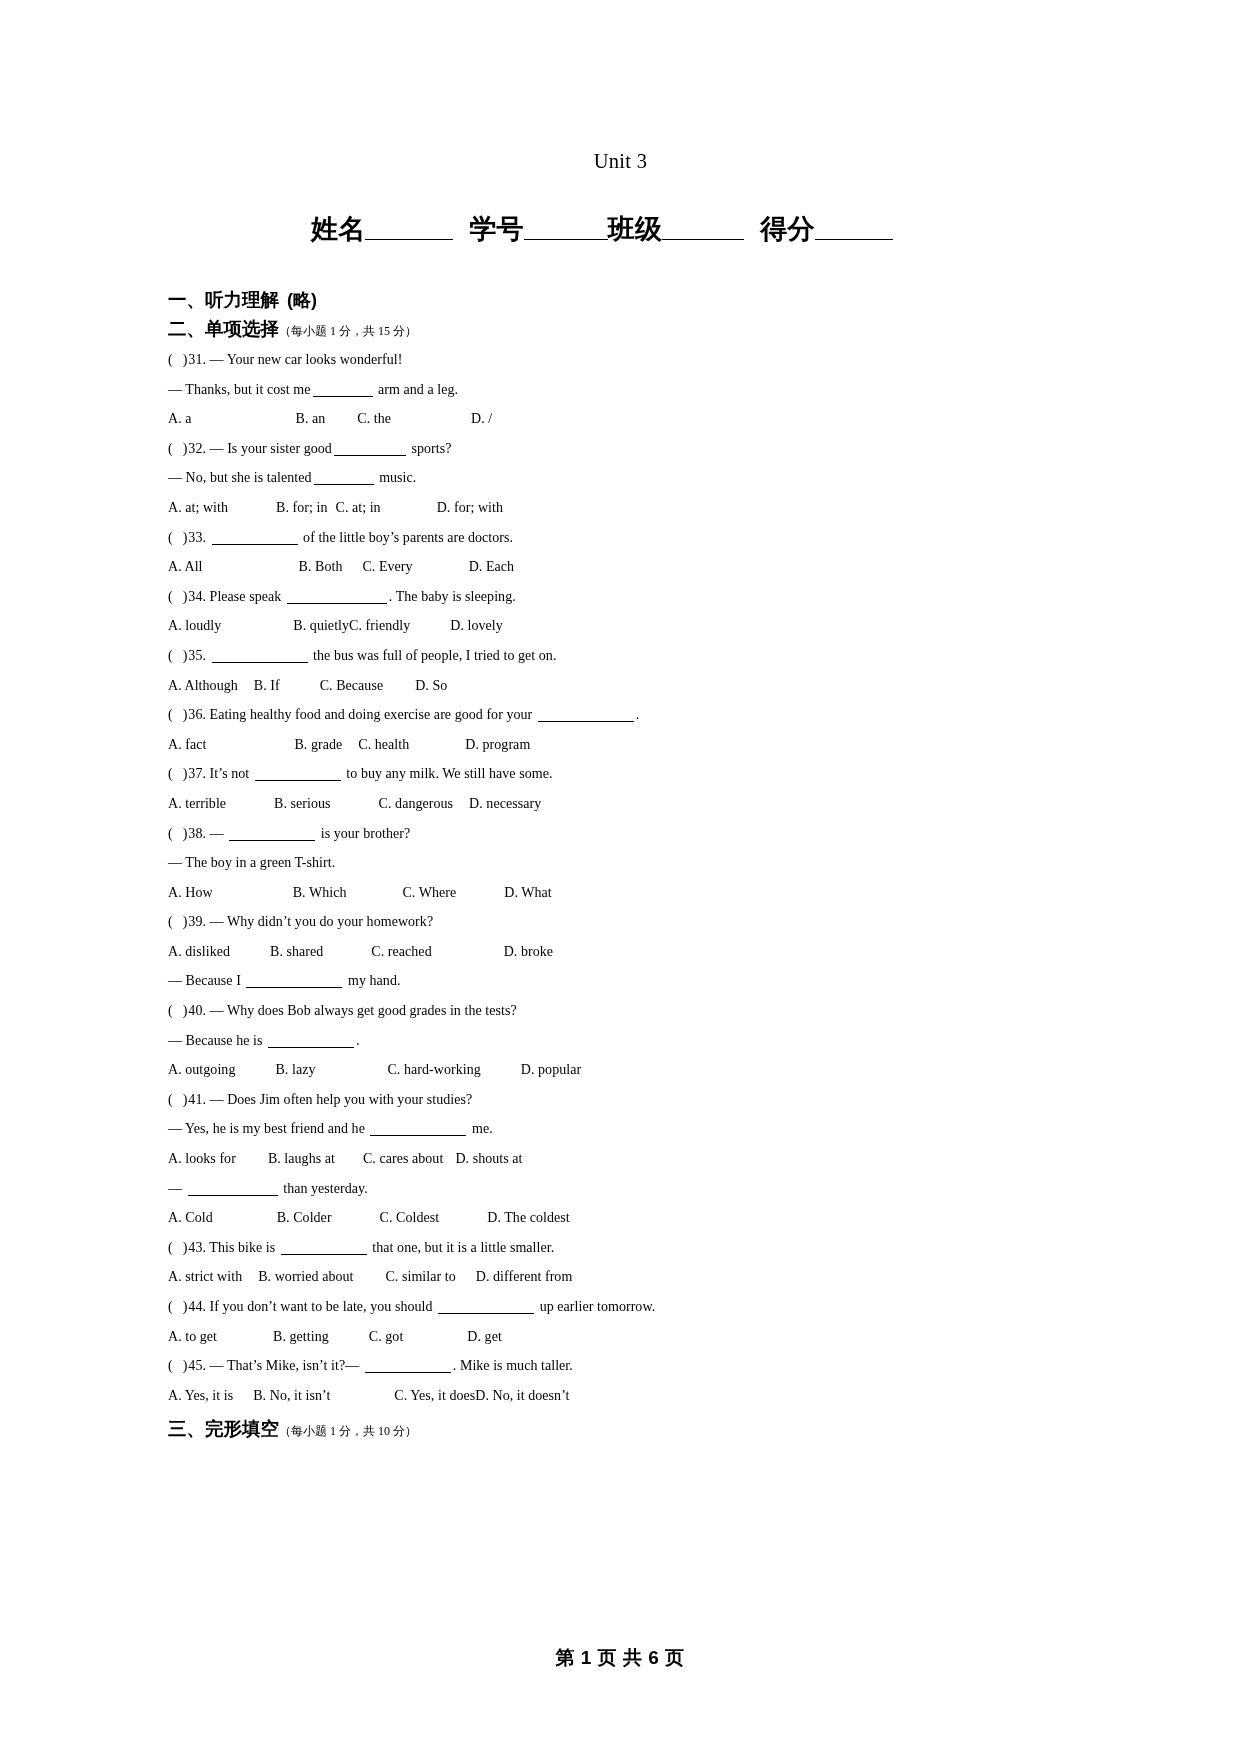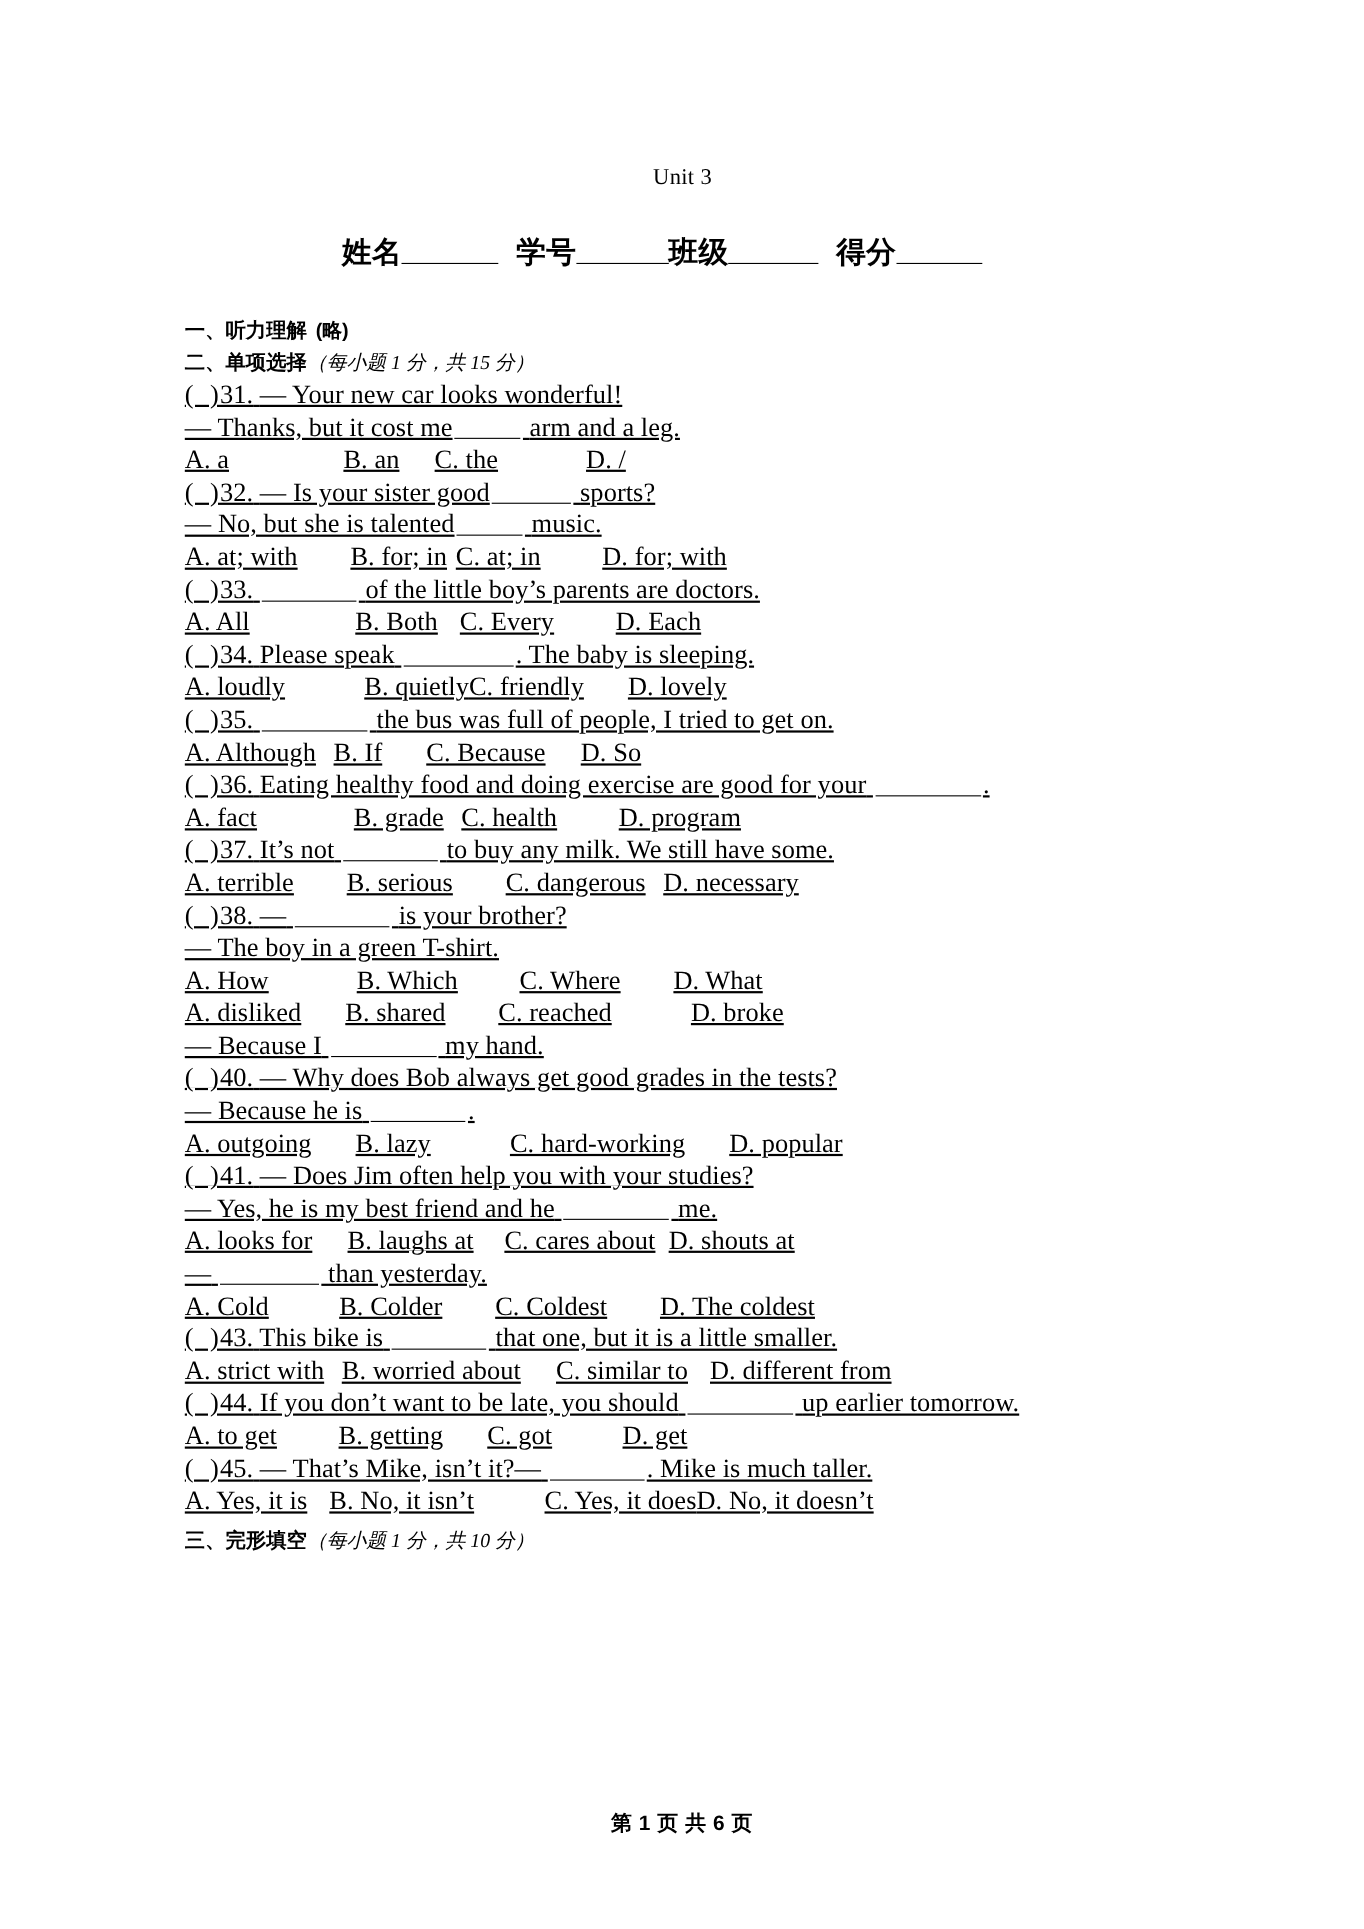--- a/index.html
+++ b/index.html
@@ -69,37 +69,35 @@
     font-size: 18.5px;
     letter-spacing: 0px;
     white-space: nowrap;
   }
   .sec-1 { margin-top: 40px; }
   .sec-2 { margin-top: 4px; }
   .sec-3 { margin-top: 6px; }
   .section-head .sub {
     font-family: "Liberation Serif", "DejaVu Serif", serif;
     font-weight: normal;
-    font-size: 18px;
-    font-style: italic;
+    font-size: 12px;
   }
   .section-head .subbold {
     font-family: "Liberation Sans", "DejaVu Sans", sans-serif;
     font-weight: bold;
     font-size: 18px;
   }
 
   
   .qline {
     font-family: "Liberation Serif", "DejaVu Serif", serif;
-    font-size: 24px;
+    font-size: 14px;
     line-height: 29.6px;
     white-space: nowrap;
     letter-spacing: 0.05px;
-    text-decoration: underline;
   }
   .qline.first { margin-top: 4px; }
 
   .paren { letter-spacing: 1px; }
 
   
   .bl {
     display: inline-block;
     border-bottom: 1.3px solid #000;
     vertical-align: -3px;
@@ -179,20 +177,21 @@
     <div class="qline"><span class="paren">(&nbsp; )</span><span>36.</span> <span>Eating healthy food and doing exercise are good for your</span> <span class="bl b96"></span><span>.</span></div>
     <div class="qline"><span>A. fact</span><span class="sp s88"></span><span>B. grade</span><span class="sp s16"></span><span>C. health</span><span class="sp s56"></span><span>D. program</span></div>
 
     <div class="qline"><span class="paren">(&nbsp; )</span><span>37.</span> <span>It’s not</span> <span class="bl b86"></span> <span>to buy any milk. We still have some.</span></div>
     <div class="qline"><span>A. terrible</span><span class="sp s48"></span><span>B. serious</span><span class="sp s48"></span><span>C. dangerous</span><span class="sp s16"></span><span>D. necessary</span></div>
 
     <div class="qline"><span class="paren">(&nbsp; )</span><span>38.</span> <span>—</span> <span class="bl b86"></span> <span>is your brother?</span></div>
     <div class="qline"><span>— The boy in a green T-shirt.</span></div>
     <div class="qline"><span>A. How</span><span class="sp s80"></span><span>B. Which</span><span class="sp s56"></span><span>C. Where</span><span class="sp s48"></span><span>D. What</span></div>
 
+    <div class="qline"><span class="paren">(&nbsp; )</span><span>39.</span> <span>— Why didn’t you do your homework?</span></div>
     <div class="qline"><span>A. disliked</span><span class="sp s40"></span><span>B. shared</span><span class="sp s48"></span><span>C. reached</span><span class="sp s72"></span><span>D. broke</span></div>
     <div class="qline"><span>— Because I</span> <span class="bl b96"></span> <span>my hand.</span></div>
 
     <div class="qline"><span class="paren">(&nbsp; )</span><span>40.</span> <span>— Why does Bob always get good grades in the tests?</span></div>
     <div class="qline"><span>— Because he is</span> <span class="bl b86"></span><span>.</span></div>
     <div class="qline"><span>A. outgoing</span><span class="sp s40"></span><span>B. lazy</span><span class="sp s72"></span><span>C. hard-working</span><span class="sp s40"></span><span>D. popular</span></div>
 
     <div class="qline"><span class="paren">(&nbsp; )</span><span>41.</span> <span>— Does Jim often help you with your studies?</span></div>
     <div class="qline"><span>— Yes, he is my best friend and he</span> <span class="bl b96"></span> <span>me.</span></div>
     <div class="qline"><span>A. looks for</span><span class="sp s32"></span><span>B. laughs at</span><span class="sp s28"></span><span>C. cares about</span><span class="sp s12"></span><span>D. shouts at</span></div>

